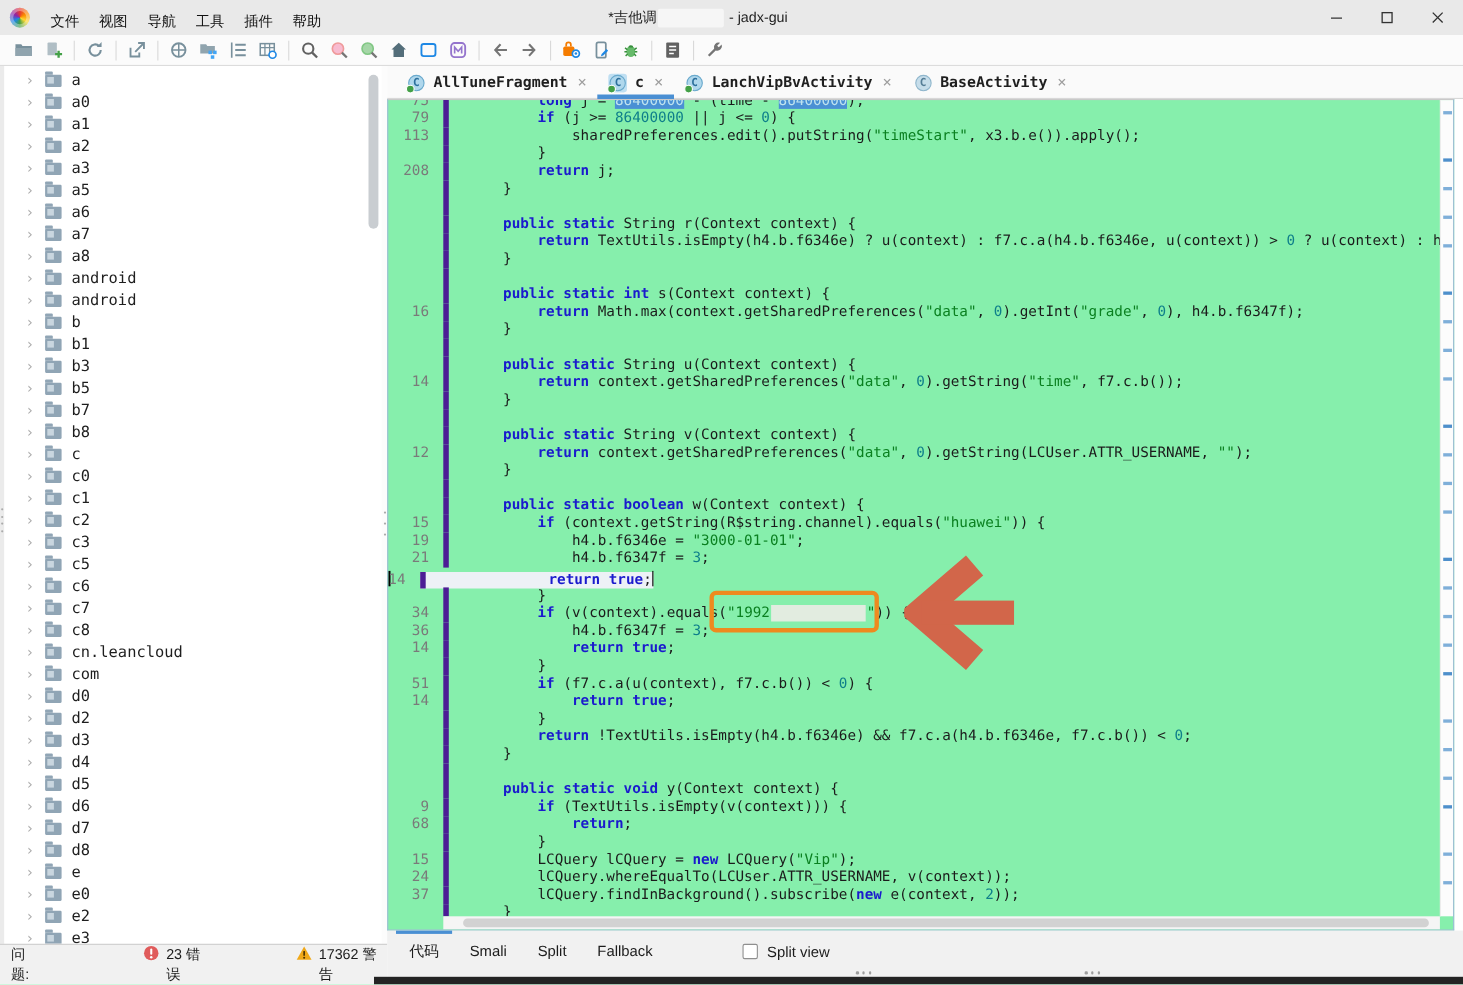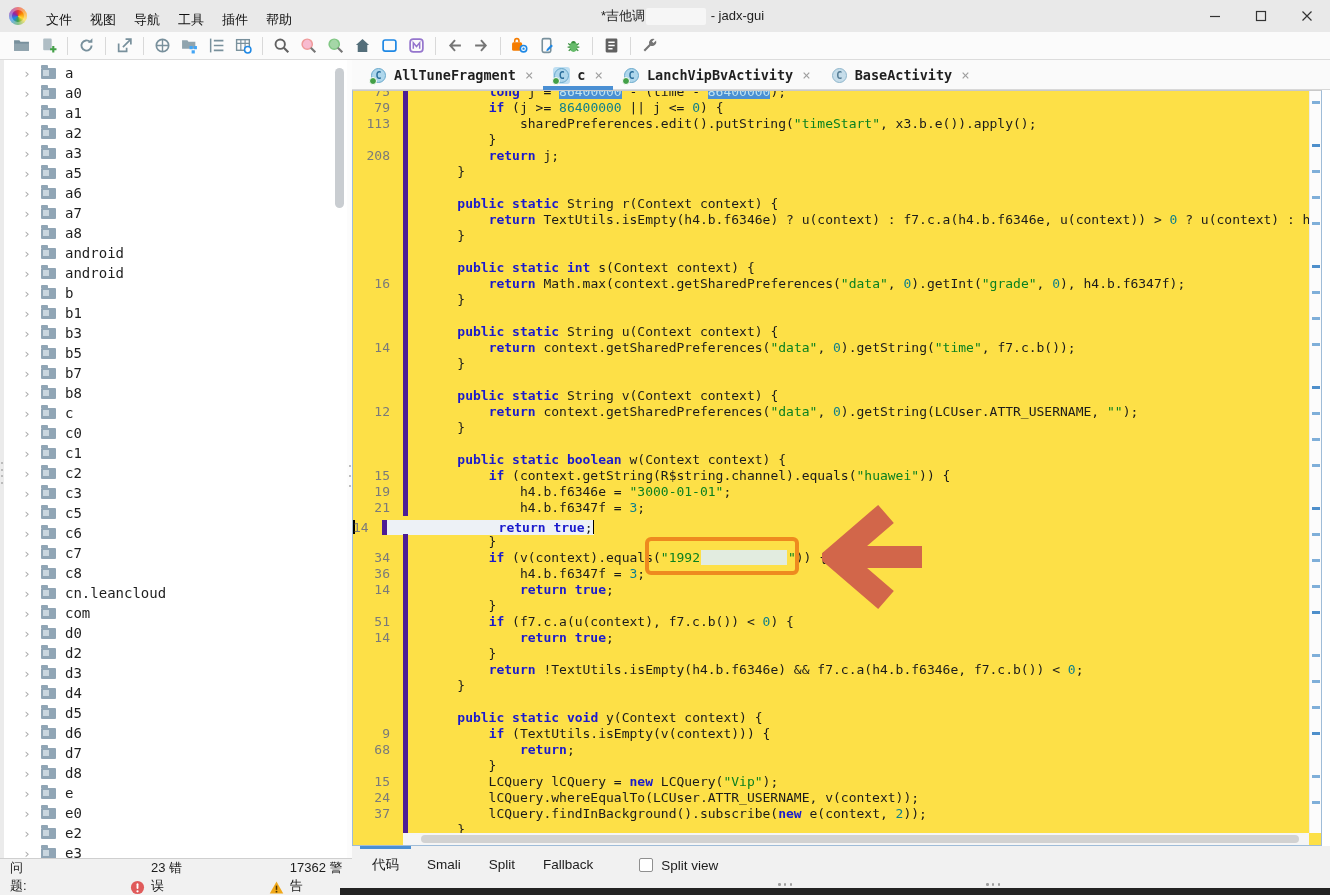--- a/index.html
+++ b/index.html
@@ -12,21 +12,21 @@
   body{font-family:"Liberation Sans",sans-serif;background:#fff;position:relative;}
 
   
   .titlebar{position:absolute;left:0;top:0;width:1330px;height:32px;background:#E9E9E9;
     display:flex;align-items:center;}
   .logo{width:18px;height:18px;border-radius:50%;margin:0 10px 0 9px;flex:none;
     background:conic-gradient(#E53935,#FB8C00,#FDD835,#43A047,#1E88E5,#8E24AA,#E53935);
     box-shadow:inset 0 0 0 3px rgba(255,255,255,.35);}
   .menu-item{padding:0 9px;font-size:13px;color:#111;height:24px;line-height:32px;cursor:default;}
   .win-title{position:absolute;left:553px;top:0;height:32px;line-height:32px;font-size:13px;color:#222;
-    display:flex;align-items:center;white-space:pre;margin-left:48px;}
+    display:flex;align-items:center;white-space:pre;}
   .redact-title{display:inline-block;width:60px;height:17px;background:#F6F6F6;border-radius:2px;margin:0 1px;}
   .winbtns{position:absolute;right:0;top:0;height:32px;display:flex;}
   .winbtn{width:46px;height:32px;display:flex;align-items:center;justify-content:center;}
   .winbtn svg{stroke:#333;stroke-width:1.2;fill:none;}
 
   
   .toolbar{position:absolute;left:0;top:32px;width:1330px;height:28px;background:#FBFBFB;
     border-bottom:1px solid #DCDCDC;display:flex;align-items:center;padding-left:8px;}
   .tbtn{width:27px;height:24px;display:flex;align-items:center;justify-content:center;border-radius:3px;}
   .tsep{width:1px;height:18px;background:#D9D9D9;margin:0 5px;}
@@ -55,21 +55,21 @@
   .cwrap{padding:1px;border-radius:3px;display:flex;}
   .cwrap.sel{background:#BFDFF2;}
   .cicon{width:15px;height:15px;border-radius:50%;background:#AFD7EC;border:1px solid #69A9CC;
     position:relative;font:bold 10px/14px "DejaVu Sans Mono",monospace;color:#2C6F9C;text-align:center;}
   .cicon.muted{background:#C6DDEA;border-color:#8FB6CC;color:#557D96;}
   .cicon.dot::after{content:"";position:absolute;left:-3px;bottom:-3px;width:6px;height:6px;
     background:#43A047;border-radius:50%;border:1px solid #fff;}
   .tclose{color:#9E9E9E;font-size:14px;font-weight:normal;margin-left:2px;}
 
   
-  .codearea{position:absolute;left:0;top:30px;right:8px;bottom:0;background:#fde047;
+  .codearea{position:absolute;left:0;top:30px;right:8px;bottom:0;background:#86efac;
     border:1px solid #9FBCD8;border-top:1px solid #C9C9C9;overflow:hidden;text-decoration:underline;}
   .codelines{position:absolute;left:0;top:0;right:12px;bottom:12px;overflow:hidden;}
   .cl{display:flex;height:16px;line-height:16px;font-family:"DejaVu Sans Mono",monospace;
     font-size:13px;color:#1B1B1B;white-space:pre;}
   .cl.clip{margin-top:-7px;}
   .ln{width:50px;flex:none;text-align:right;padding-right:13px;color:#7A7A7A;}
   .ct{flex:1;overflow:hidden;padding-left:18px;border-left:5px solid #4c1d95;}
   .cl.cur .ct{background:#EDF1F6;}
   .kw{color:var(--keyword-blue);font-weight:bold;}
   .str{color:var(--string-green);}
@@ -84,30 +84,30 @@
 
   
   .ann-box{position:absolute;left:645px;top:537px;width:154px;height:38px;
     border:4px solid var(--annotation-orange);border-radius:6px;z-index:30;pointer-events:none;}
   .ann-arrow{position:absolute;left:822px;top:501px;width:100px;height:112px;z-index:30;pointer-events:none;}
   .ann-arrow polyline{stroke:var(--arrow-salmon);}
   .ann-arrow rect{fill:var(--arrow-salmon);}
 
   
   .bottom-left{position:absolute;left:0;top:858px;width:352px;height:37px;background:#F1F1F1;
-    border-top:1px solid #CFCFCF;display:flex;align-items:flex-end;font-size:13px;color:#1c1c1c;}
+    border-top:1px solid #CFCFCF;display:flex;align-items:flex-start;font-size:13px;color:#1c1c1c;}
   .bottom-left .lbl{margin-left:10px;}
   .sicon{width:15px;height:15px;margin-left:92px;flex:none;}
   .sicon.w{margin-left:76px;}
   .cnt{margin-left:6px;}
   .bottom-right{position:absolute;left:352px;top:846px;width:978px;height:49px;background:#F1F1F1;}
   .modes{display:flex;height:38px;align-items:center;padding-left:8px;gap:4px;}
   .mode{position:relative;padding:0 12px;height:38px;line-height:38px;font-size:13.5px;color:#1c1c1c;}
   .mode.active::before{content:"";position:absolute;left:0;top:0;right:0;height:3px;background:var(--accent-blue);}
-  .splitview{display:flex;align-items:center;gap:8px;margin-left:30px;font-size:13.5px;color:#1c1c1c;}
+  .splitview{display:flex;align-items:center;gap:8px;margin-left:66px;font-size:13.5px;color:#1c1c1c;}
   .cbox{width:14px;height:14px;background:#fff;border:1px solid #8F8F8F;border-radius:2px;}
   .bgrip{position:absolute;top:37px;height:3px;width:14px;display:flex;justify-content:space-between;}
   .bgrip i{width:2.5px;height:2.5px;border-radius:50%;background:#9E9E9E;}
   .dark-strip{position:absolute;left:340px;top:888px;width:990px;height:7px;background:#232323;}
   svg{display:block;}
 </style>
 </head>
 <body>
 
 <div class="titlebar">

